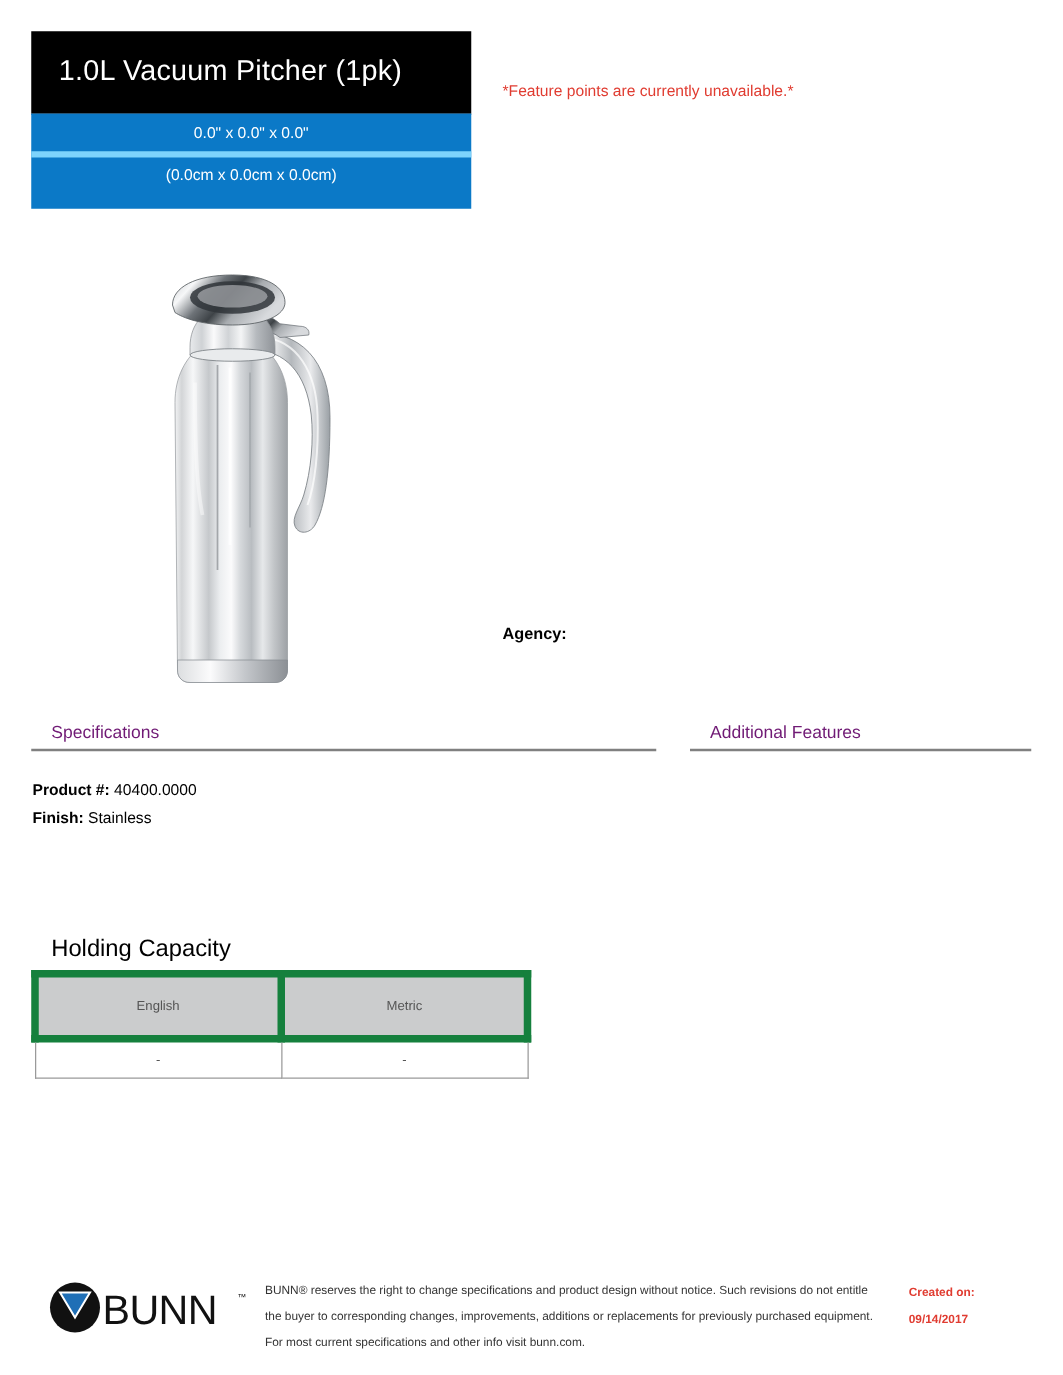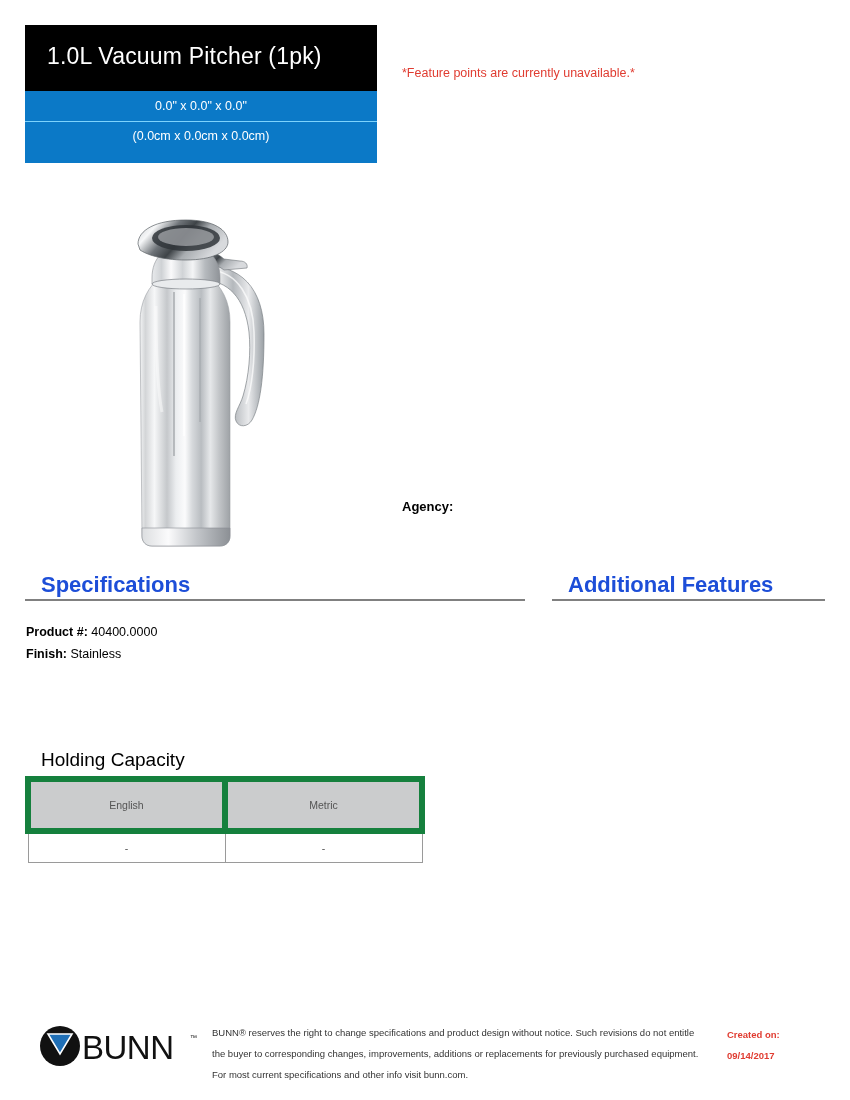--- a/index.html
+++ b/index.html
@@ -41,21 +41,21 @@
     color: #ffffff;
     border-top: 1px solid #0b79c7;
   }
   #dims-band .dim-row {
     text-align: center;
     font-size: 12.5px;
     line-height: 16px;
     padding: 6px 0 7px 0;
   }
   #dims-band .dim-row.metric {
-    border-top: 1px solid #7dd3fc;
+    border-top: 5px solid #7dd3fc;
     padding-bottom: 19px;
   }
 
   
   #feature-note {
     position: absolute;
     left: 402px;
     top: 66px;
     font-size: 12.5px;
     color: #e03c31;
@@ -78,25 +78,25 @@
     top: 499px;
     font-size: 13px;
     font-weight: bold;
   }
 
   
   .section {
     position: absolute;
   }
   .section-title {
-    font-size: 22px;
-    font-weight: 700;
+    font-size: 14px;
+    font-weight: 400;
     line-height: 24px;
     padding-left: 16px;
-    color: #1d4ed8;
+    color: #701a75;
   }
   .section-rule {
     height: 2px;
     background: #808080;
     margin-top: 2px;
   }
   #specs-section {
     left: 25px;
     top: 573px;
     width: 500px;

